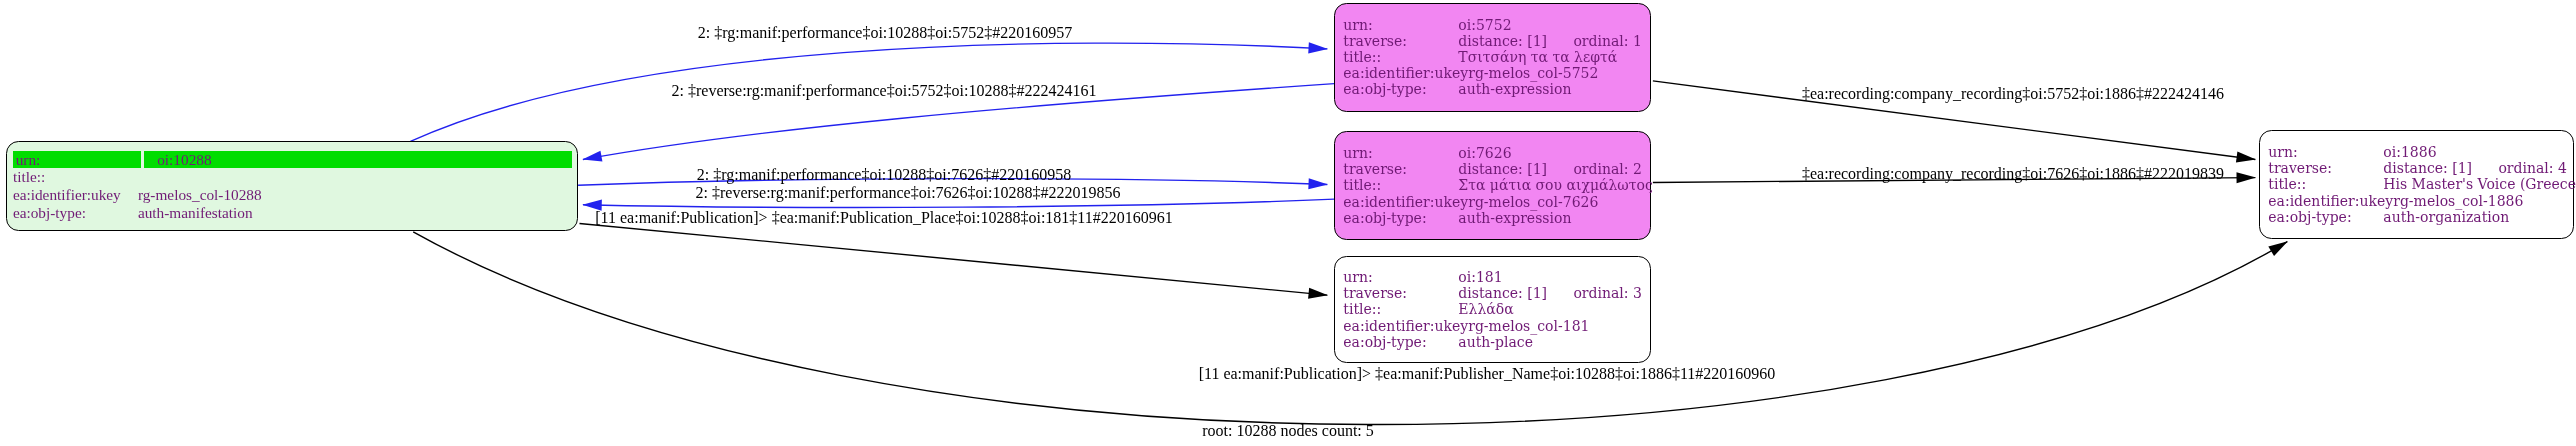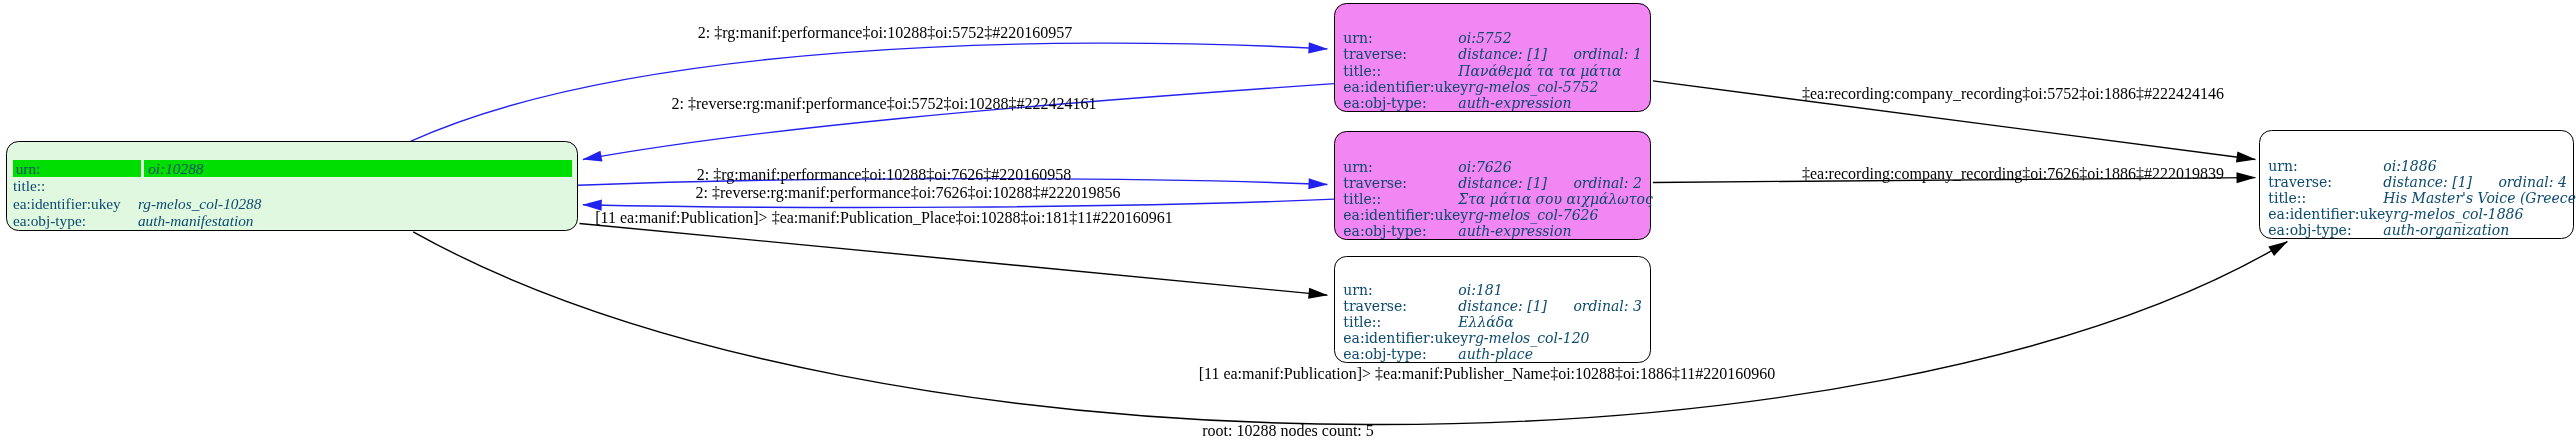--- a/index.html
+++ b/index.html
@@ -12,39 +12,39 @@
   }
   svg.edges{position:absolute;left:0;top:0;width:2576px;height:447px;}
 
   
   .node{
     position:absolute;
     box-sizing:border-box;
     border:1.4px solid #000;
     border-radius:12.5px;
     background:#ffffff;
-    display:flex;flex-direction:column;justify-content:flex-end;
+    display:flex;flex-direction:column;justify-content:center;
     font-family:"DejaVu Serif",serif;
-    font-size:14px;color:#0c4a6e;
+    font-size:14px;color:#701a75;
   }
   .node .row{display:flex;align-items:center;padding:0 8.3px;white-space:nowrap;line-height:1.15;}
   .node .lbl{flex:0 0 115px;}
-  .node .val{flex:1 1 auto;white-space:nowrap;font-style:italic;}
+  .node .val{flex:1 1 auto;white-space:nowrap;}
   .node .ord{margin-left:26.4px;}
 
   .node-green{
     background:#e0f8e0;
     font-family:"Liberation Serif",serif;
     font-size:15.3px;
   }
   .node-green .lbl{flex:0 0 125px;}
   .node-green .row{padding:0 5.6px;}
   .node-green .row.hl .cellbg{background:#00dd00;}
   .node-green .row.hl .lbl{padding-left:2.8px;margin-right:3.5px;}
-  .node-green .row.hl .val{padding-left:4px;}
+  .node-green .row.hl .val{padding-left:13px;}
 
   .node-violet{background:#f286f2;}
 
   
   .elabel{
     position:absolute;
     transform:translate(-50%,-50%);
     white-space:nowrap;
     font-size:16px;color:#000;
     font-family:"Liberation Serif",serif;
@@ -104,21 +104,21 @@
     <div class="row">
       <span class="lbl">urn:</span>
       <span class="val">oi:5752</span>
     </div>
     <div class="row">
       <span class="lbl">traverse:</span>
       <span class="val"><span>distance: [1]</span><span class="ord">ordinal: 1</span></span>
     </div>
     <div class="row">
       <span class="lbl">title::</span>
-      <span class="val">Πανάθεμά τα τα μάτια</span>
+      <span class="val">Τσιτσάνη τα τα λεφτά</span>
     </div>
     <div class="row">
       <span class="lbl">ea:identifier:ukey</span>
       <span class="val">rg-melos_col-5752</span>
     </div>
     <div class="row">
       <span class="lbl">ea:obj-type:</span>
       <span class="val">auth-expression</span>
     </div>
   </div>
@@ -154,21 +154,21 @@
     <div class="row">
       <span class="lbl">traverse:</span>
       <span class="val"><span>distance: [1]</span><span class="ord">ordinal: 3</span></span>
     </div>
     <div class="row">
       <span class="lbl">title::</span>
       <span class="val">Ελλάδα</span>
     </div>
     <div class="row">
       <span class="lbl">ea:identifier:ukey</span>
-      <span class="val">rg-melos_col-120</span>
+      <span class="val">rg-melos_col-181</span>
     </div>
     <div class="row">
       <span class="lbl">ea:obj-type:</span>
       <span class="val">auth-place</span>
     </div>
   </div>
 
   <div class="node" style="left:2259px;top:130px;width:315px;height:109px;">
     <div class="row">
       <span class="lbl">urn:</span>
@@ -187,21 +187,21 @@
       <span class="val">rg-melos_col-1886</span>
     </div>
     <div class="row">
       <span class="lbl">ea:obj-type:</span>
       <span class="val">auth-organization</span>
     </div>
   </div>
 
   <div class="elabel" style="left:885px;top:33px;text-align:center;">2: ‡rg:manif:performance‡oi:10288‡oi:5752‡#220160957</div>
 
-  <div class="elabel" style="left:884px;top:104px;">2: ‡reverse:rg:manif:performance‡oi:5752‡oi:10288‡#222424161</div>
+  <div class="elabel" style="left:884px;top:91px;">2: ‡reverse:rg:manif:performance‡oi:5752‡oi:10288‡#222424161</div>
 
   <div class="elabel" style="left:884px;top:175px;">2: ‡rg:manif:performance‡oi:10288‡oi:7626‡#220160958</div>
 
   <div class="elabel" style="left:908px;top:193px;">2: ‡reverse:rg:manif:performance‡oi:7626‡oi:10288‡#222019856</div>
 
   <div class="elabel" style="left:884px;top:218px;">[11 ea:manif:Publication]&gt; ‡ea:manif:Publication_Place‡oi:10288‡oi:181‡11#220160961</div>
 
   <div class="elabel" style="left:2013px;top:94px;">‡ea:recording:company_recording‡oi:5752‡oi:1886‡#222424146</div>
 
   <div class="elabel" style="left:2013px;top:174px;">‡ea:recording:company_recording‡oi:7626‡oi:1886‡#222019839</div>

